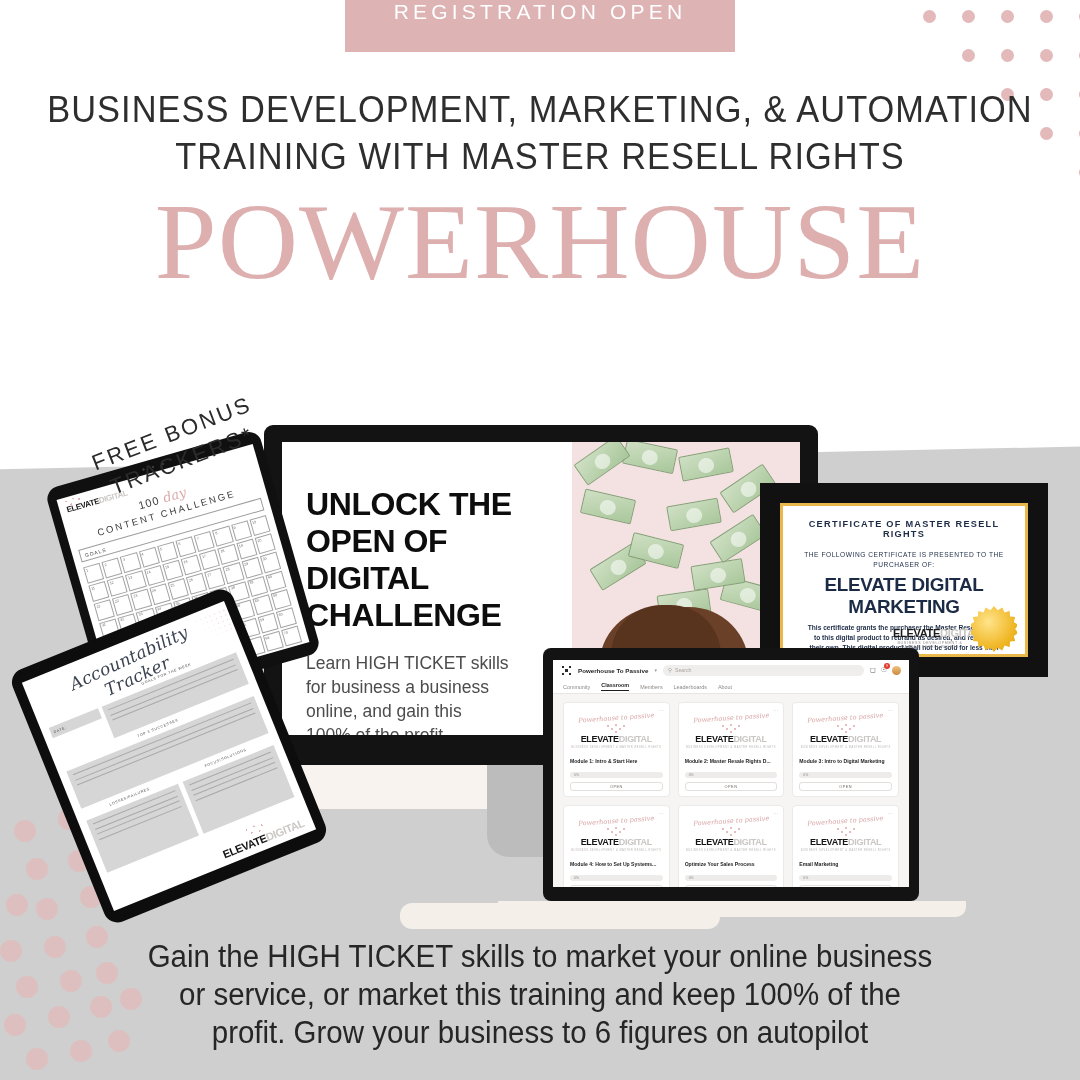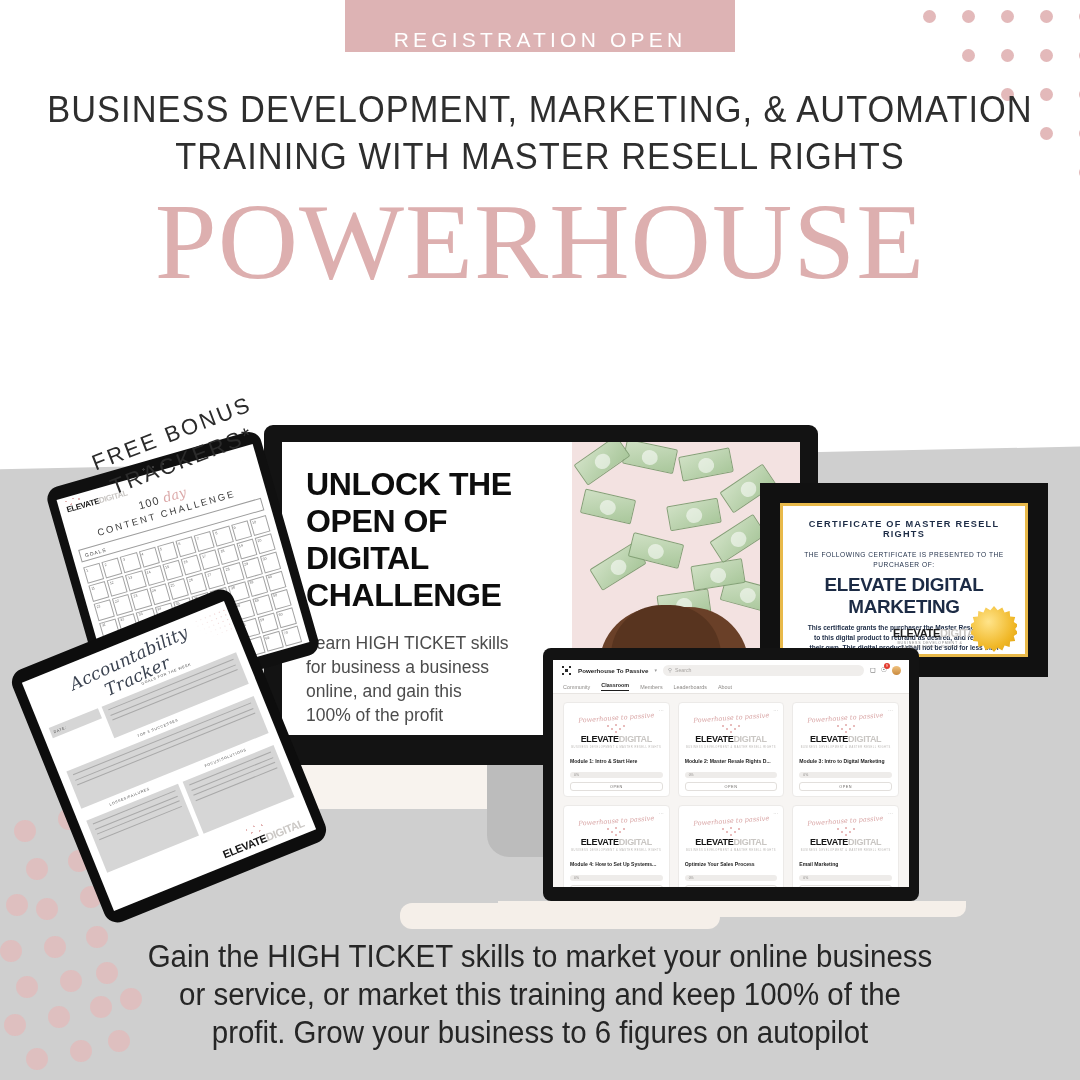--- a/index.html
+++ b/index.html
@@ -28,21 +28,21 @@
   
   .dotfield { position: absolute; }
   .dot { position: absolute; border-radius: 50%; background: #e3b9ba; }
 
   
   .banner {
     position: absolute;
     left: 345px; top: 0px;
     width: 390px; height: 52px;
     background: #ddb3b4;
-    display: flex; align-items: flex-end; justify-content: center;
+    display: flex; align-items: flex-start; justify-content: center;
   }
   .banner-text {
     color: #ffffff;
     font-size: 21px;
     letter-spacing: 4.2px;
     font-weight: 400;
   }
 
   
   .subhead {
@@ -115,21 +115,21 @@
     border-radius: 9px;
     padding: 17px 18px 30px 18px;
   }
   .monitor-screen {
     width: 100%; height: 100%;
     background: #ffffff;
     overflow: hidden;
     position: relative;
     display: flex;
   }
-  .mon-left { width: 56%; padding: 24px 8px 10px 24px; }
+  .mon-left { width: 56%; padding: 24px 8px 10px 24px; margin-top: 20px; }
   .mon-head {
     font-family: "Liberation Sans", sans-serif;
     font-weight: bold;
     font-size: 32px;
     line-height: 37px;
     color: #0d0d0d;
     letter-spacing: -0.4px;
   }
   .mon-body {
     margin-top: 17px;

